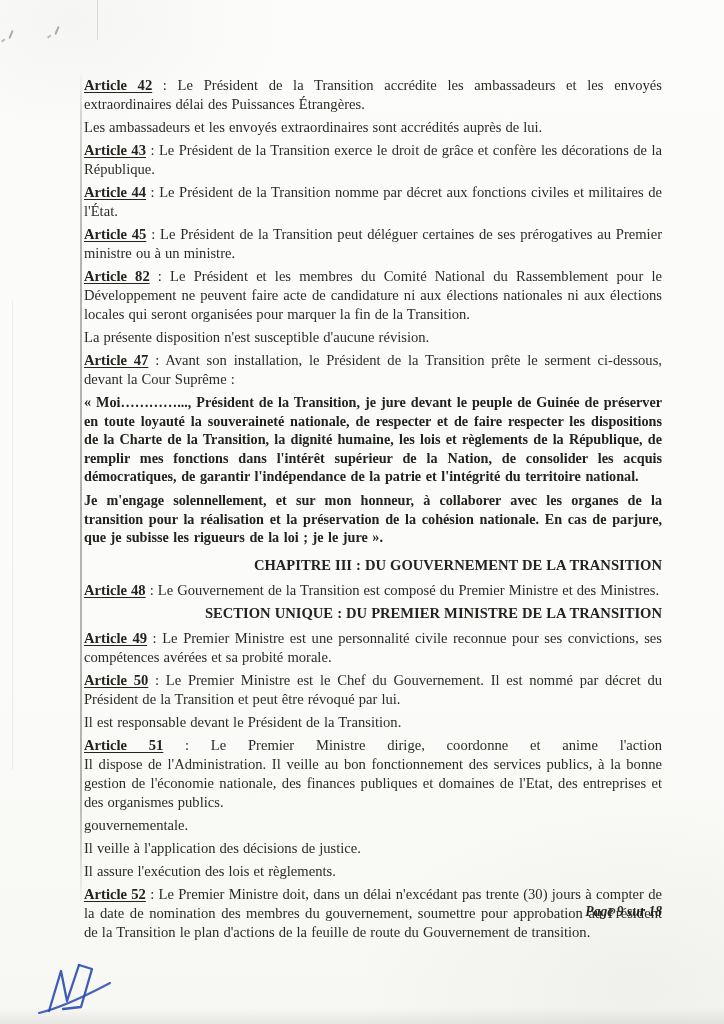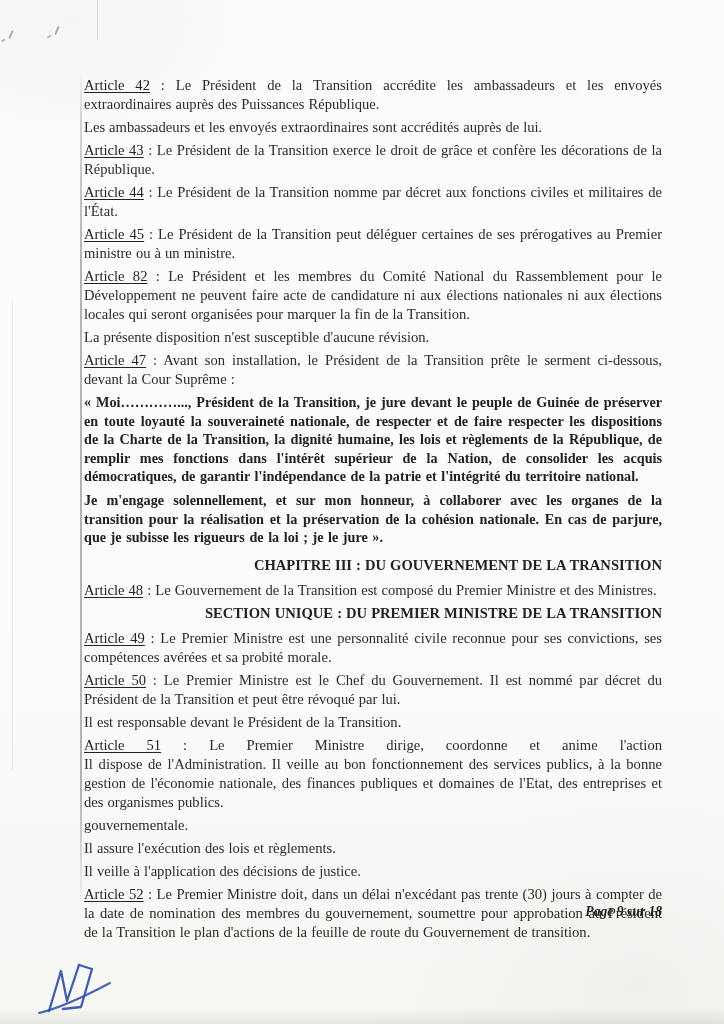--- a/index.html
+++ b/index.html
@@ -45,21 +45,21 @@
 
   
   .text-block { position: absolute; left: 84px; top: 76px; width: 578px; }
   .para {
     margin: 0 0 4px 0;
     font-size: 14.6px;
     line-height: 19px;
     text-align: justify;
     word-spacing: 0.4px;
   }
-  .art-label { font-weight: normal; text-decoration: underline; text-underline-offset: 2px; color: #232320; }
+  .art-label { font-weight: bold; text-decoration: underline; text-underline-offset: 2px; color: #232320; }
   .art-sep { font-weight: normal; }
   .oath {
     font-weight: bold; 
     font-size: 14.2px; line-height: 18.6px;
     word-spacing: 1px;
     color: #22221f;
     margin-bottom: 9px;
   }
   .heading { font-weight: bold; color: #232320; margin: 2px 0 6px 0; text-align: right; }
   .a51-line1 { text-align: justify; text-align-last: justify; margin-bottom: 0; }
@@ -80,21 +80,21 @@
 
   <div class="edge-line"></div>
   <div class="left-faint-line"></div>
   <div class="top-crease-line"></div>
   <div class="pen-tick tick-1"></div>
   <div class="pen-tick tick-2"></div>
   <div class="bottom-shade"></div>
 
   <div class="text-block">
 
-    <p class="para"><span class="art-label">Article 42</span><span class="art-sep"> : </span><span>Le Président de la Transition accrédite les ambassadeurs et les envoyés extraordinaires auprès des Puissances République.</span></p>
+    <p class="para"><span class="art-label">Article 42</span><span class="art-sep"> : </span><span>Le Président de la Transition accrédite les ambassadeurs et les envoyés extraordinaires délai des Puissances Étrangères.</span></p>
 
     <p class="para"><span>Les ambassadeurs et les envoyés extraordinaires sont accrédités auprès de lui.</span></p>
 
     <p class="para"><span class="art-label">Article 43</span><span class="art-sep"> : </span><span>Le Président de la Transition exerce le droit de grâce et confère les décorations de la République.</span></p>
 
     <p class="para"><span class="art-label">Article 44</span><span class="art-sep"> : </span><span>Le Président de la Transition nomme par décret aux fonctions civiles et militaires de l'État.</span></p>
 
     <p class="para"><span class="art-label">Article 45</span><span class="art-sep"> : </span><span>Le Président de la Transition peut déléguer certaines de ses prérogatives au Premier ministre ou à un ministre.</span></p>
 
     <p class="para"><span class="art-label">Article 82</span><span class="art-sep"> : </span><span>Le Président et les membres du Comité National du Rassemblement pour le Développement ne peuvent faire acte de candidature ni aux élections nationales ni aux élections locales qui seront organisées pour marquer la fin de la Transition.</span></p>
@@ -117,23 +117,23 @@
 
     <p class="para"><span class="art-label">Article 50</span><span class="art-sep"> : </span><span>Le Premier Ministre est le Chef du Gouvernement. Il est nommé par décret du Président de la Transition et peut être révoqué par lui.</span></p>
 
     <p class="para"><span>Il est responsable devant le Président de la Transition.</span></p>
 
     <p class="para a51-line1"><span class="art-label">Article 51</span><span class="art-sep"> : </span><span>Le Premier Ministre dirige, coordonne et anime l'action</span></p>
     <p class="para"><span>Il dispose de l'Administration. Il veille au bon fonctionnement des services publics, à la bonne gestion de l'économie nationale, des finances publiques et domaines de l'Etat, des entreprises et des organismes publics.</span></p>
 
     <p class="para a51-line2"><span>gouvernementale.</span></p>
 
+    <p class="para"><span>Il veille à l'application des décisions de justice.</span></p>
+
     <p class="para"><span>Il assure l'exécution des lois et règlements.</span></p>
-
-    <p class="para"><span>Il veille à l'application des décisions de justice.</span></p>
 
     <p class="para"><span class="art-label">Article 52</span><span class="art-sep"> : </span><span>Le Premier Ministre doit, dans un délai n'excédant pas trente (30) jours à compter de la date de nomination des membres du gouvernement, soumettre pour approbation au Président de la Transition le plan d'actions de la feuille de route du Gouvernement de transition.</span></p>
 
   </div>
 
   <div class="page-footer">Page 9 sur 18</div>
 
   <svg class="initials" viewBox="0 0 84 64" fill="none" aria-hidden="true">
     <path d="M5,57 C 22,53 44,44 76,27" stroke="#2e4fae" stroke-width="2.1" stroke-linecap="round" opacity="0.88"></path>
     <path d="M15,55 L27,15 L33,45 L45,9" stroke="#2e4fae" stroke-width="2.3" stroke-linejoin="round" stroke-linecap="round" opacity="0.92"></path>

